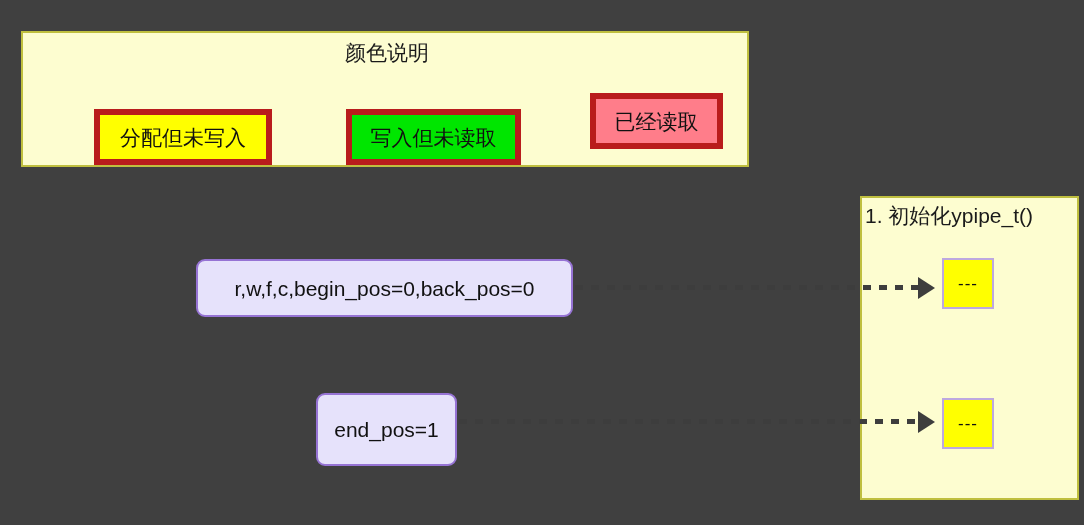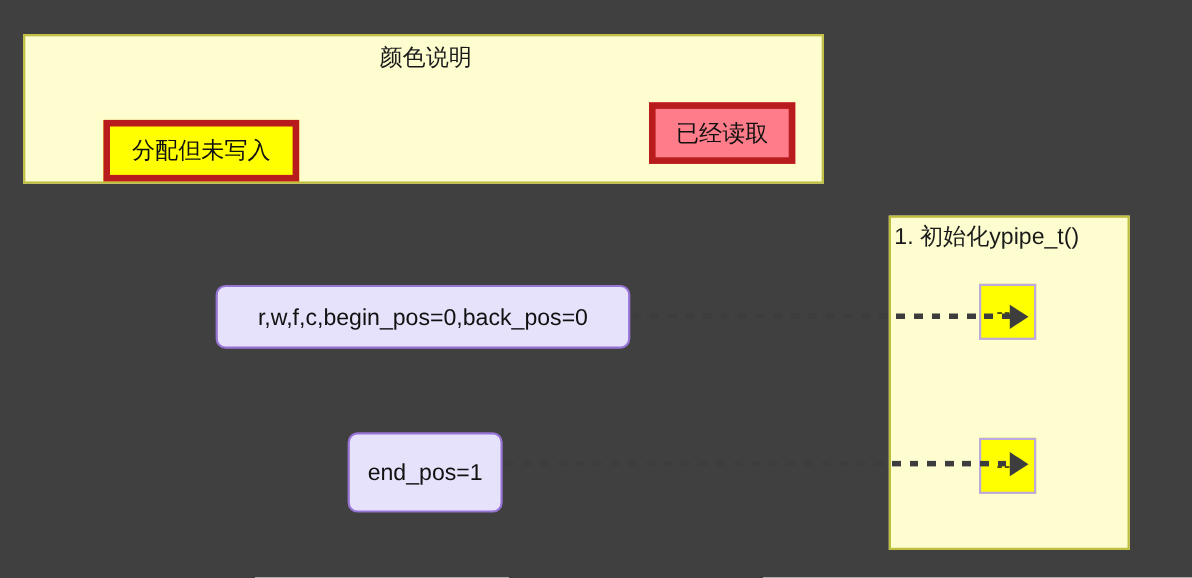--- a/index.html
+++ b/index.html
@@ -50,21 +50,21 @@
     line-height: 1;
     white-space: nowrap;
   }
   #legend-swatch-0 { left: 71px;  top: 76px; width: 178px; height: 56px; background: #ffff00; }
   #legend-swatch-1 { left: 323px; top: 76px; width: 175px; height: 56px; background: #00e600; }
   #legend-swatch-2 { left: 567px; top: 60px; width: 133px; height: 56px; background: #ff7d8a; }
 
   
   #step-panel {
     position: absolute;
-    left: 808px;
+    left: 860px;
     top: 196px;
     width: 219px;
     height: 304px;
     background: #fdfdd0;
     border: 2px solid #bfbf3f;
     box-sizing: border-box;
   }
   #step-panel-title {
     position: absolute;
     left: 3px;
@@ -138,20 +138,23 @@
 
 <div id="canvas">
 
   <div id="legend-panel">
     <div id="legend-title">颜色说明</div>
 
     <div class="legend-swatch" id="legend-swatch-0">
       <span>分配但未写入</span>
     </div>
 
+    <div class="legend-swatch" id="legend-swatch-1">
+      <span>写入但未读取</span>
+    </div>
 
     <div class="legend-swatch" id="legend-swatch-2">
       <span>已经读取</span>
     </div>
   </div>
 
   <div id="step-panel">
     <div id="step-panel-title">1. 初始化ypipe_t()</div>
 
     <div class="slot-box" id="slot-box-0">

